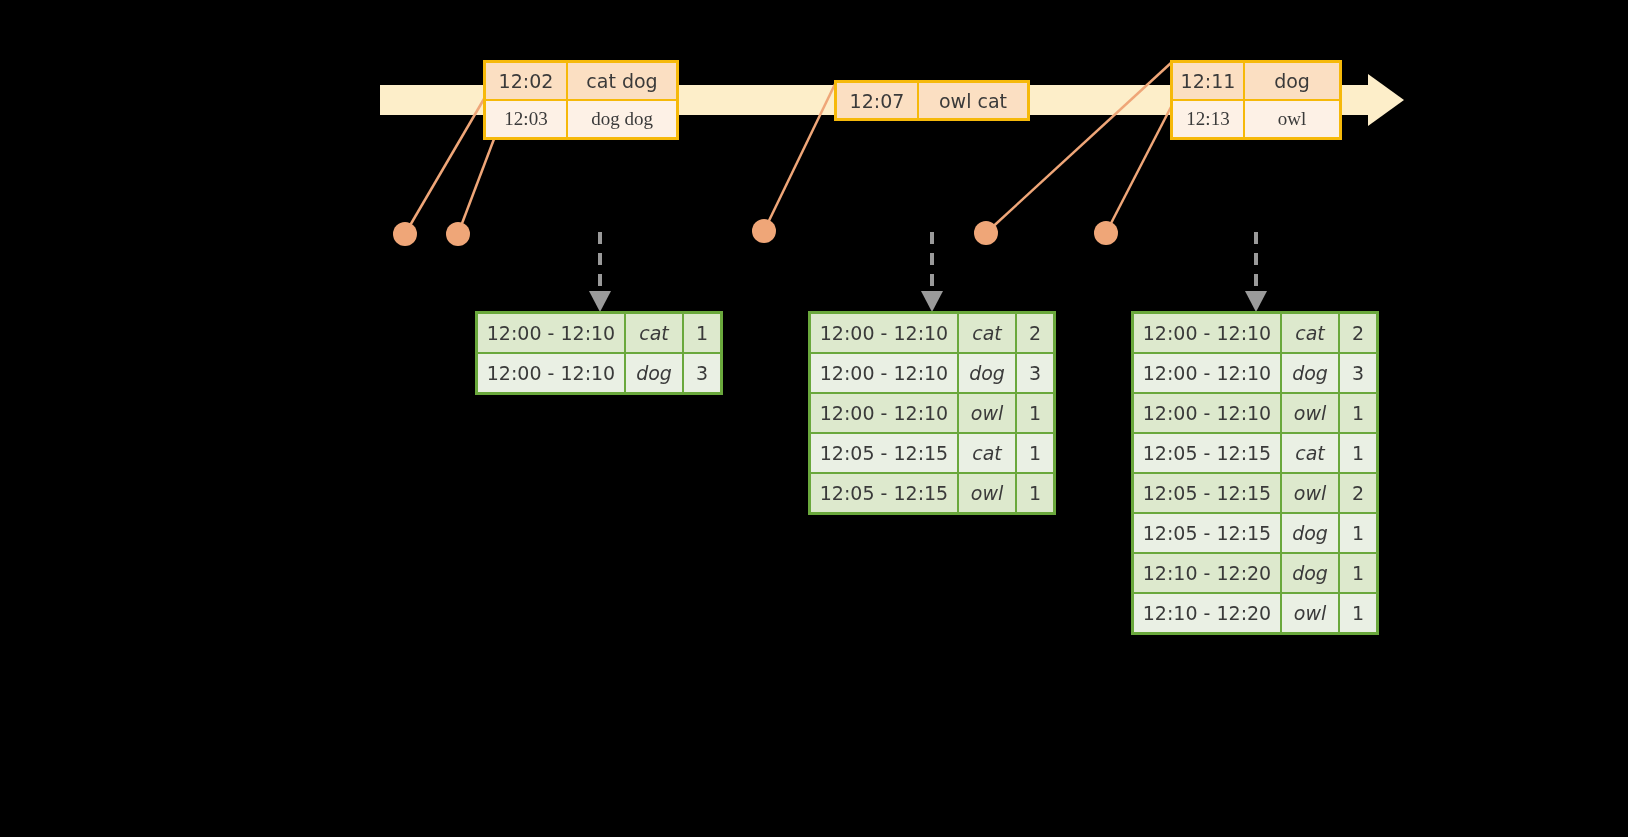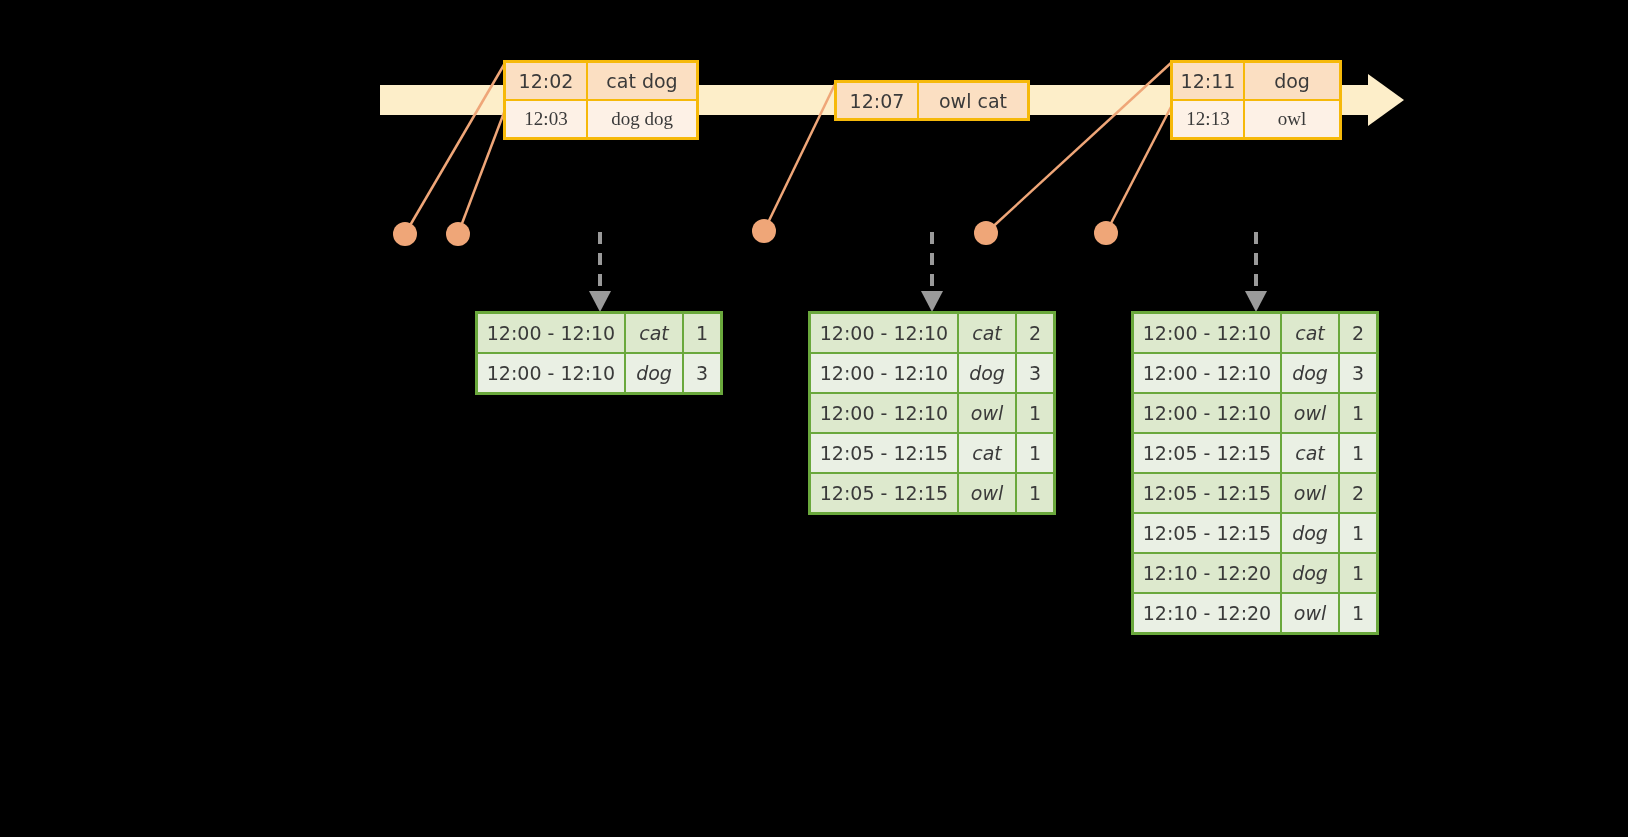--- a/index.html
+++ b/index.html
@@ -66,21 +66,21 @@
       <polygon points="1256,312 1245,291 1267,291"></polygon>
     </g>
   </svg>
 
   <div class="dot" style="left:393px;top:222px;"></div>
   <div class="dot" style="left:446px;top:222px;"></div>
   <div class="dot" style="left:752px;top:219px;"></div>
   <div class="dot" style="left:974px;top:221px;"></div>
   <div class="dot" style="left:1094px;top:221px;"></div>
 
-  <div class="evt" style="left:503px;top:60px;width:196px;height:80px;">
+  <div class="evt" style="left:483px;top:60px;width:196px;height:80px;">
     <div class="evt-row shade-a">
       <div class="evt-time" style="width:82px;">12:02</div>
       <div class="evt-words">cat dog</div>
     </div>
     <div class="evt-row shade-b">
       <div class="evt-time" style="width:82px;">12:03</div>
       <div class="evt-words">dog dog</div>
     </div>
   </div>
 

